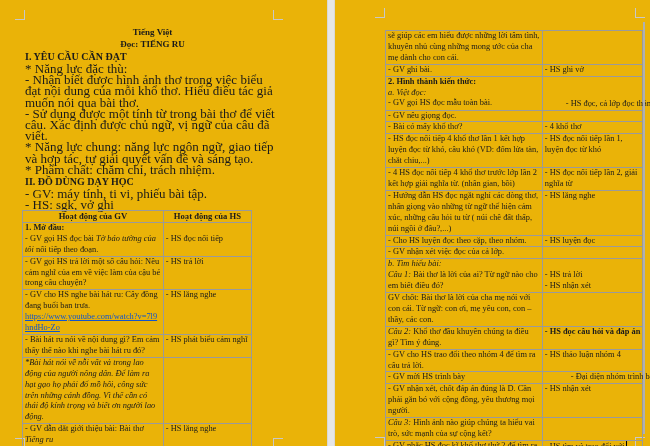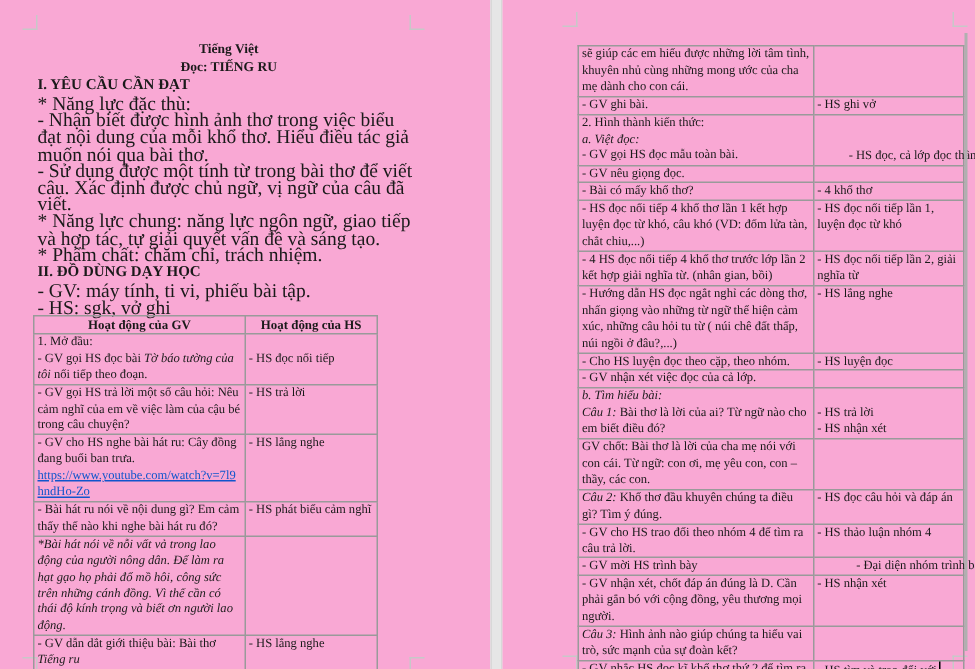--- a/index.html
+++ b/index.html
@@ -1,38 +1,38 @@
 <!DOCTYPE html>
 <html><head>
 <meta charset="utf-8">
 <style>
   * { box-sizing: border-box; margin: 0; padding: 0; }
   html, body { width: 650px; height: 446px; overflow: hidden; background: #ffffff; }
   body { position: relative; font-family: "Liberation Serif", "DejaVu Serif", serif; color: #1a1a1a; }
-  .page { position: absolute; top: 0; height: 446px; background: #f9a8d4; overflow: hidden; }
+  .page { position: absolute; top: 0; height: 446px; background: #eab308; overflow: hidden; }
   #page-left { left: 0; width: 327px; }
   #page-right { left: 335px; width: 315px; }
   .gutter { position: absolute; left: 327px; top: 0; width: 8px; height: 446px; background: #e6e6e6; border-left: 1px solid #d8d8d8; border-right: 1px solid #d8d8d8; }
   .crop { position: absolute; border-color: #c8c8c8; border-style: solid; border-width: 0; }
   .crop.tl { border-right-width: 1px; border-bottom-width: 1px; width: 10px; height: 10px; }
   .crop.tr { border-left-width: 1px; border-bottom-width: 1px; width: 10px; height: 10px; }
   .crop.bl { border-right-width: 1px; border-top-width: 1px; width: 10px; height: 10px; }
   .crop.br { border-left-width: 1px; border-top-width: 1px; width: 10px; height: 10px; }
 
   .content-left { position: absolute; left: 25px; top: 27px; width: 255px; font-size: 8.6px; line-height: 11.2px; }
   .title { text-align: center; font-weight: bold; font-size: 9px; line-height: 11.5px; }
   .h1 { font-weight: bold; font-size: 10px; line-height: 12px; margin-top: 1px; }
   .p { font-size: 13px; line-height: 11.2px; }
 
   table.lesson { border-collapse: collapse; width: 100%; table-layout: fixed; font-size: 8.4px; line-height: 10.9px; }
   table.lesson td, table.lesson th { border: 1px solid #9a9a9a; vertical-align: top; padding: 0 2px; }
   table.lesson th { font-weight: bold; text-align: center; font-size: 8.6px; }
   .left-table { position: absolute; left: 22px; top: 210px; width: 230px; }
   .right-table { position: absolute; left: 385px; top: 30px; width: 258px; }
-  .bold { font-weight: normal; }
+  .bold { font-weight: bold; }
   .it { font-style: italic; }
   a.link { color: #1155cc; text-decoration: underline; }
   .caret { display: inline-block; width: 1px; height: 10px; background: #000; vertical-align: -2px; margin-left: 1px; }
   .shadow-right { position: absolute; left: 643px; top: 22px; width: 2px; height: 412px; background: #b0b0b0; }
 </style>
 </head>
 <body>
 
 <div class="page" id="page-left">
   <div class="crop tl" style="left:15px; top:10px;"></div>
@@ -173,36 +173,36 @@
         <div style="margin-top:11px">- HS trả lời</div>
         <div>- HS nhận xét</div>
       </td>
     </tr>
     <tr>
       <td>GV chốt: Bài thơ là lời của cha mẹ nói với con cái. Từ ngữ: con ơi, mẹ yêu con, con – thầy, các con.</td>
       <td></td>
     </tr>
     <tr>
       <td><span class="it">Câu 2:</span><span> Khổ thơ đầu khuyên chúng ta điều gì? Tìm ý đúng.</span></td>
-      <td style="white-space:nowrap;">- HS đọc câu hỏi và đáp án</td>
+      <td style="white-space:nowrap;font-weight:bold;">- HS đọc câu hỏi và đáp án</td>
     </tr>
     <tr>
       <td>- GV cho HS trao đổi theo nhóm 4 để tìm ra câu trả lời.</td>
       <td>- HS thảo luận nhóm 4</td>
     </tr>
     <tr>
       <td>- GV mời HS trình bày</td>
       <td style="white-space:nowrap;padding-left:28px;">- Đại diện nhóm trình bày</td>
     </tr>
     <tr>
       <td>- GV nhận xét, chốt đáp án đúng là D. Cần phải gắn bó với cộng đồng, yêu thương mọi người.</td>
       <td>- HS nhận xét</td>
     </tr>
     <tr>
-      <td><span class="it">Câu 3:</span><span> Hình ảnh nào giúp chúng ta hiểu vai trò, sức mạnh của sự đoàn kết?</span></td>
+      <td><span class="it">Câu 3:</span><span> Hình ảnh nào giúp chúng ta hiểu vai trò, sức mạnh của sự cộng kết?</span></td>
       <td></td>
     </tr>
     <tr>
       <td style="white-space:nowrap; overflow:hidden;">- GV nhắc HS đọc kĩ khổ thơ thứ 2 để tìm ra</td>
       <td style="white-space:nowrap;"><span>- HS tìm và trao đổi với</span><span class="caret"></span></td>
     </tr>
   </tbody>
     </table>
 </div>
 <div class="shadow-right"></div>

